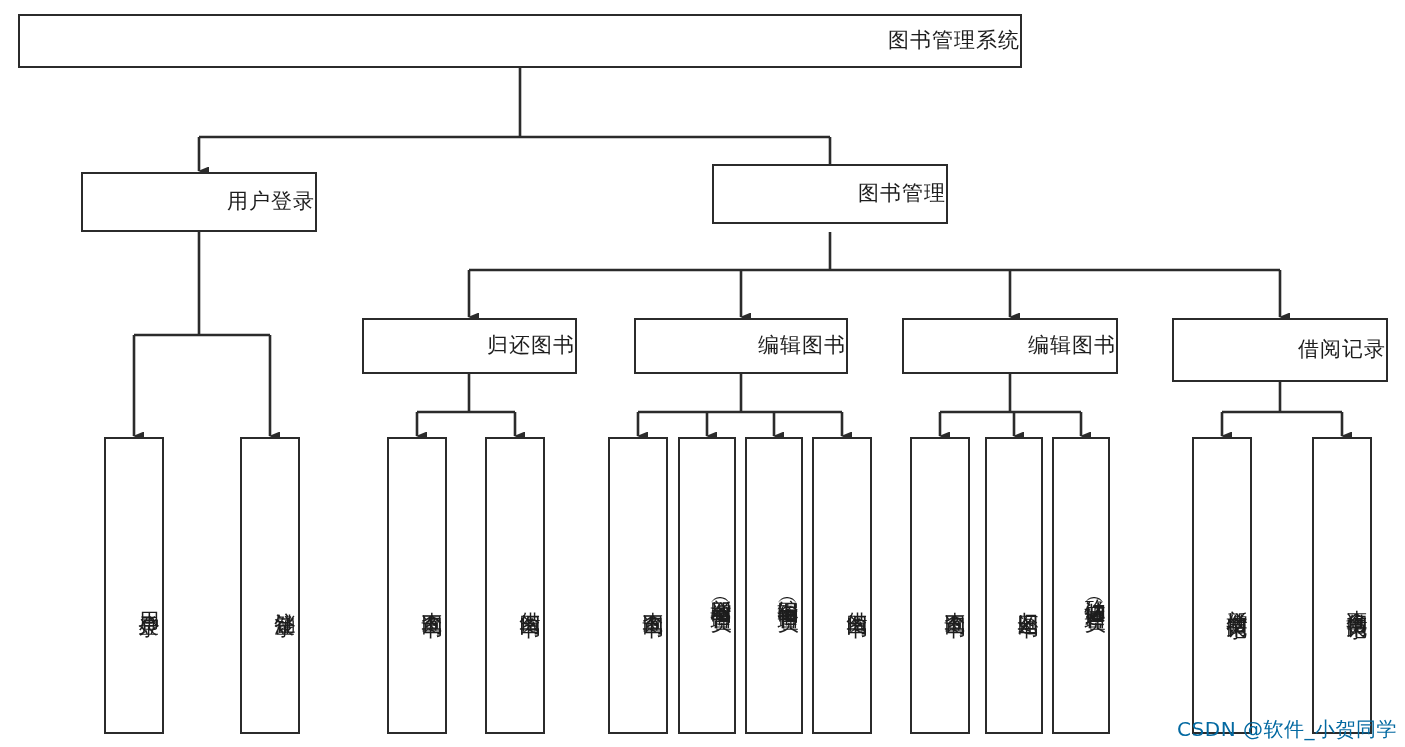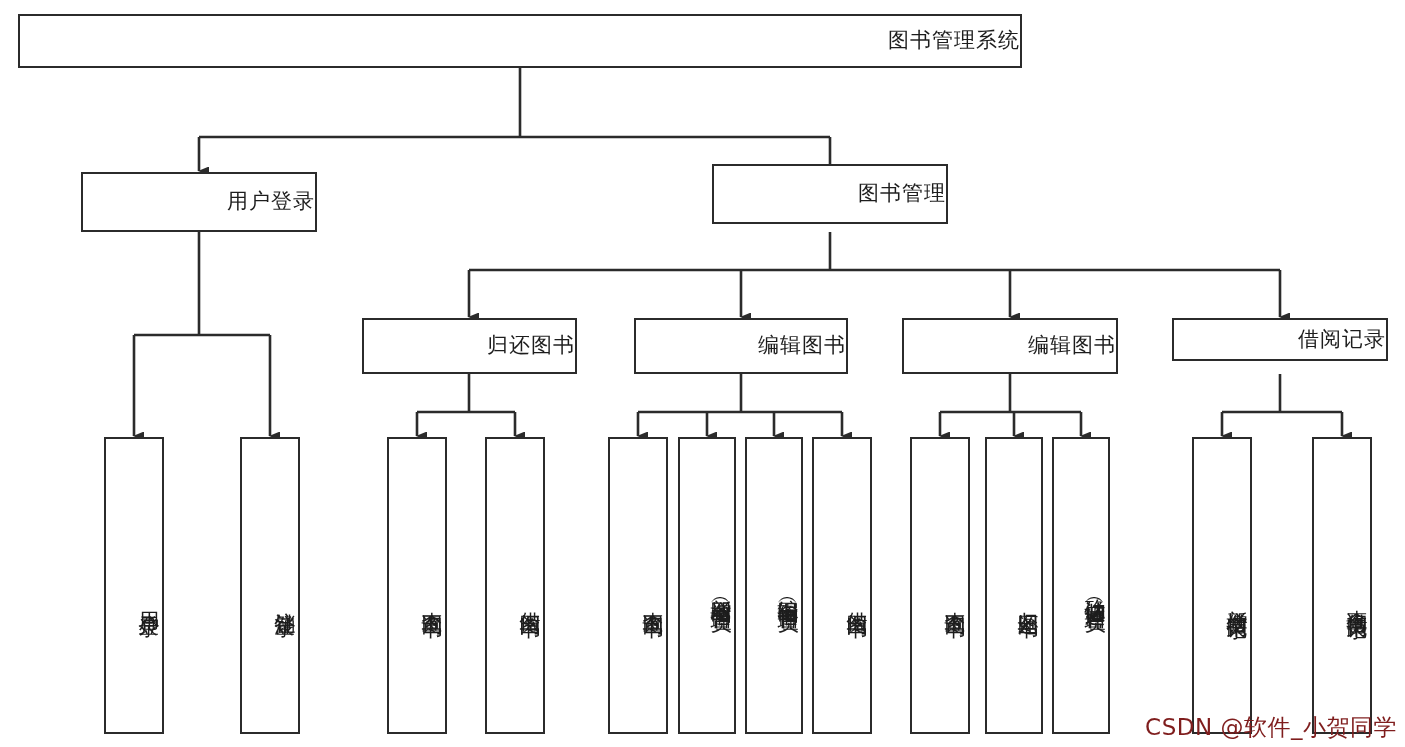--- a/index.html
+++ b/index.html
@@ -59,22 +59,22 @@
     text-orientation: upright;
     white-space: nowrap;
   }
   .node.vert.tall-text {
     padding-top: 10px;
   }
   #watermark {
     position: absolute;
     right: 8px;
     bottom: 4px;
-    font-size: 23px;
-    color: #7f1d1d;
+    font-size: 20px;
+    color: #0369a1;
     letter-spacing: 0.5px;
     white-space: nowrap;
     font-family: "DejaVu Sans", "Liberation Sans", sans-serif;
   }
 </style>
 </head>
 <body>
 
 <div id="diagram-root">
 
@@ -136,21 +136,21 @@
   <div id="l3-layer">
       <div class="node horiz" style="left: 362px; top: 318px; width: 215px; height: 56px;">
         <span class="label">归还图书</span>
       </div>
       <div class="node horiz" style="left: 634px; top: 318px; width: 214px; height: 56px;">
         <span class="label">编辑图书</span>
       </div>
       <div class="node horiz" style="left: 902px; top: 318px; width: 216px; height: 56px;">
         <span class="label">编辑图书</span>
       </div>
-      <div class="node horiz" style="left: 1172px; top: 318px; width: 216px; height: 43px;">
+      <div class="node horiz" style="left: 1172px; top: 318px; width: 216px; height: 64px;">
         <span class="label">借阅记录</span>
       </div>
     </div>
   <div id="leaf-layer">
       <div class="node vert" style="left: 104px; top: 437px; width: 60px; height: 297px;">
         <span class="vlabel">用户登录</span>
       </div>
       <div class="node vert" style="left: 240px; top: 437px; width: 60px; height: 297px;">
         <span class="vlabel">注销登录</span>
       </div>

